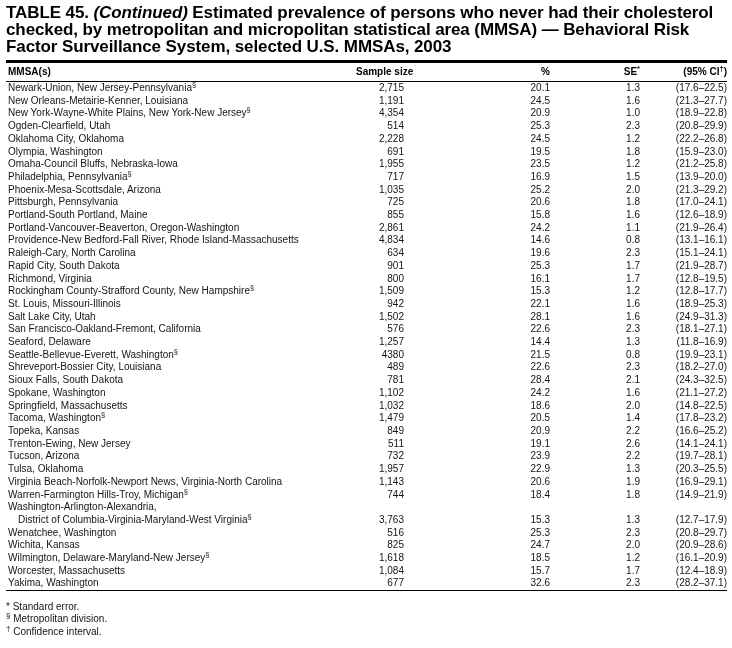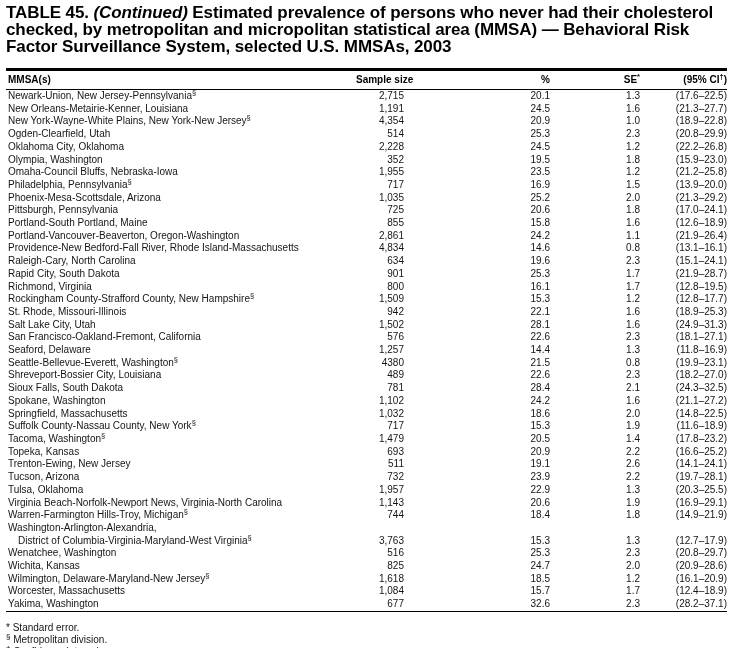--- a/index.html
+++ b/index.html
@@ -18,21 +18,21 @@
     font-size: 17px;
     line-height: 17px;
     letter-spacing: -0.1px;
   }
   .title .it { font-style: italic; }
 
   table.mmsa {
     width: 721px;
     border-collapse: collapse;
     table-layout: fixed;
-    margin-top: 13px;
+    margin-top: 5px;
     border-top: 3px solid #000;
   }
   col.w-name   { width: 350px; }
   col.w-sample { width: 48px; }
   col.w-pct    { width: 146px; }
   col.w-se     { width: 90px; }
   col.w-ci     { width: 87px; }
 
   thead th {
     font-size: 10px;
@@ -119,21 +119,21 @@
         </tr>
         <tr>
           <td class="c-name">Oklahoma City, Oklahoma</td>
           <td class="c-num">2,228</td>
           <td class="c-num">24.5</td>
           <td class="c-num">1.2</td>
           <td class="c-num">(22.2–26.8)</td>
         </tr>
         <tr>
           <td class="c-name">Olympia, Washington</td>
-          <td class="c-num">352</td>
+          <td class="c-num">691</td>
           <td class="c-num">19.5</td>
           <td class="c-num">1.8</td>
           <td class="c-num">(15.9–23.0)</td>
         </tr>
         <tr>
           <td class="c-name">Omaha-Council Bluffs, Nebraska-Iowa</td>
           <td class="c-num">1,955</td>
           <td class="c-num">23.5</td>
           <td class="c-num">1.2</td>
           <td class="c-num">(21.2–25.8)</td>
@@ -202,21 +202,21 @@
           <td class="c-num">(12.8–19.5)</td>
         </tr>
         <tr>
           <td class="c-name">Rockingham County-Strafford County, New Hampshire<sup>§</sup></td>
           <td class="c-num">1,509</td>
           <td class="c-num">15.3</td>
           <td class="c-num">1.2</td>
           <td class="c-num">(12.8–17.7)</td>
         </tr>
         <tr>
-          <td class="c-name">St. Rhode, Missouri-Illinois</td>
+          <td class="c-name">St. Louis, Missouri-Illinois</td>
           <td class="c-num">942</td>
           <td class="c-num">22.1</td>
           <td class="c-num">1.6</td>
           <td class="c-num">(18.9–25.3)</td>
         </tr>
         <tr>
           <td class="c-name">Salt Lake City, Utah</td>
           <td class="c-num">1,502</td>
           <td class="c-num">28.1</td>
           <td class="c-num">1.6</td>
@@ -265,36 +265,29 @@
           <td class="c-num">(21.1–27.2)</td>
         </tr>
         <tr>
           <td class="c-name">Springfield, Massachusetts</td>
           <td class="c-num">1,032</td>
           <td class="c-num">18.6</td>
           <td class="c-num">2.0</td>
           <td class="c-num">(14.8–22.5)</td>
         </tr>
         <tr>
-          <td class="c-name">Suffolk County-Nassau County, New York<sup>§</sup></td>
-          <td class="c-num">717</td>
-          <td class="c-num">15.3</td>
-          <td class="c-num">1.9</td>
-          <td class="c-num">(11.6–18.9)</td>
-        </tr>
-        <tr>
           <td class="c-name">Tacoma, Washington<sup>§</sup></td>
           <td class="c-num">1,479</td>
           <td class="c-num">20.5</td>
           <td class="c-num">1.4</td>
           <td class="c-num">(17.8–23.2)</td>
         </tr>
         <tr>
           <td class="c-name">Topeka, Kansas</td>
-          <td class="c-num">693</td>
+          <td class="c-num">849</td>
           <td class="c-num">20.9</td>
           <td class="c-num">2.2</td>
           <td class="c-num">(16.6–25.2)</td>
         </tr>
         <tr>
           <td class="c-name">Trenton-Ewing, New Jersey</td>
           <td class="c-num">511</td>
           <td class="c-num">19.1</td>
           <td class="c-num">2.6</td>
           <td class="c-num">(14.1–24.1)</td>

